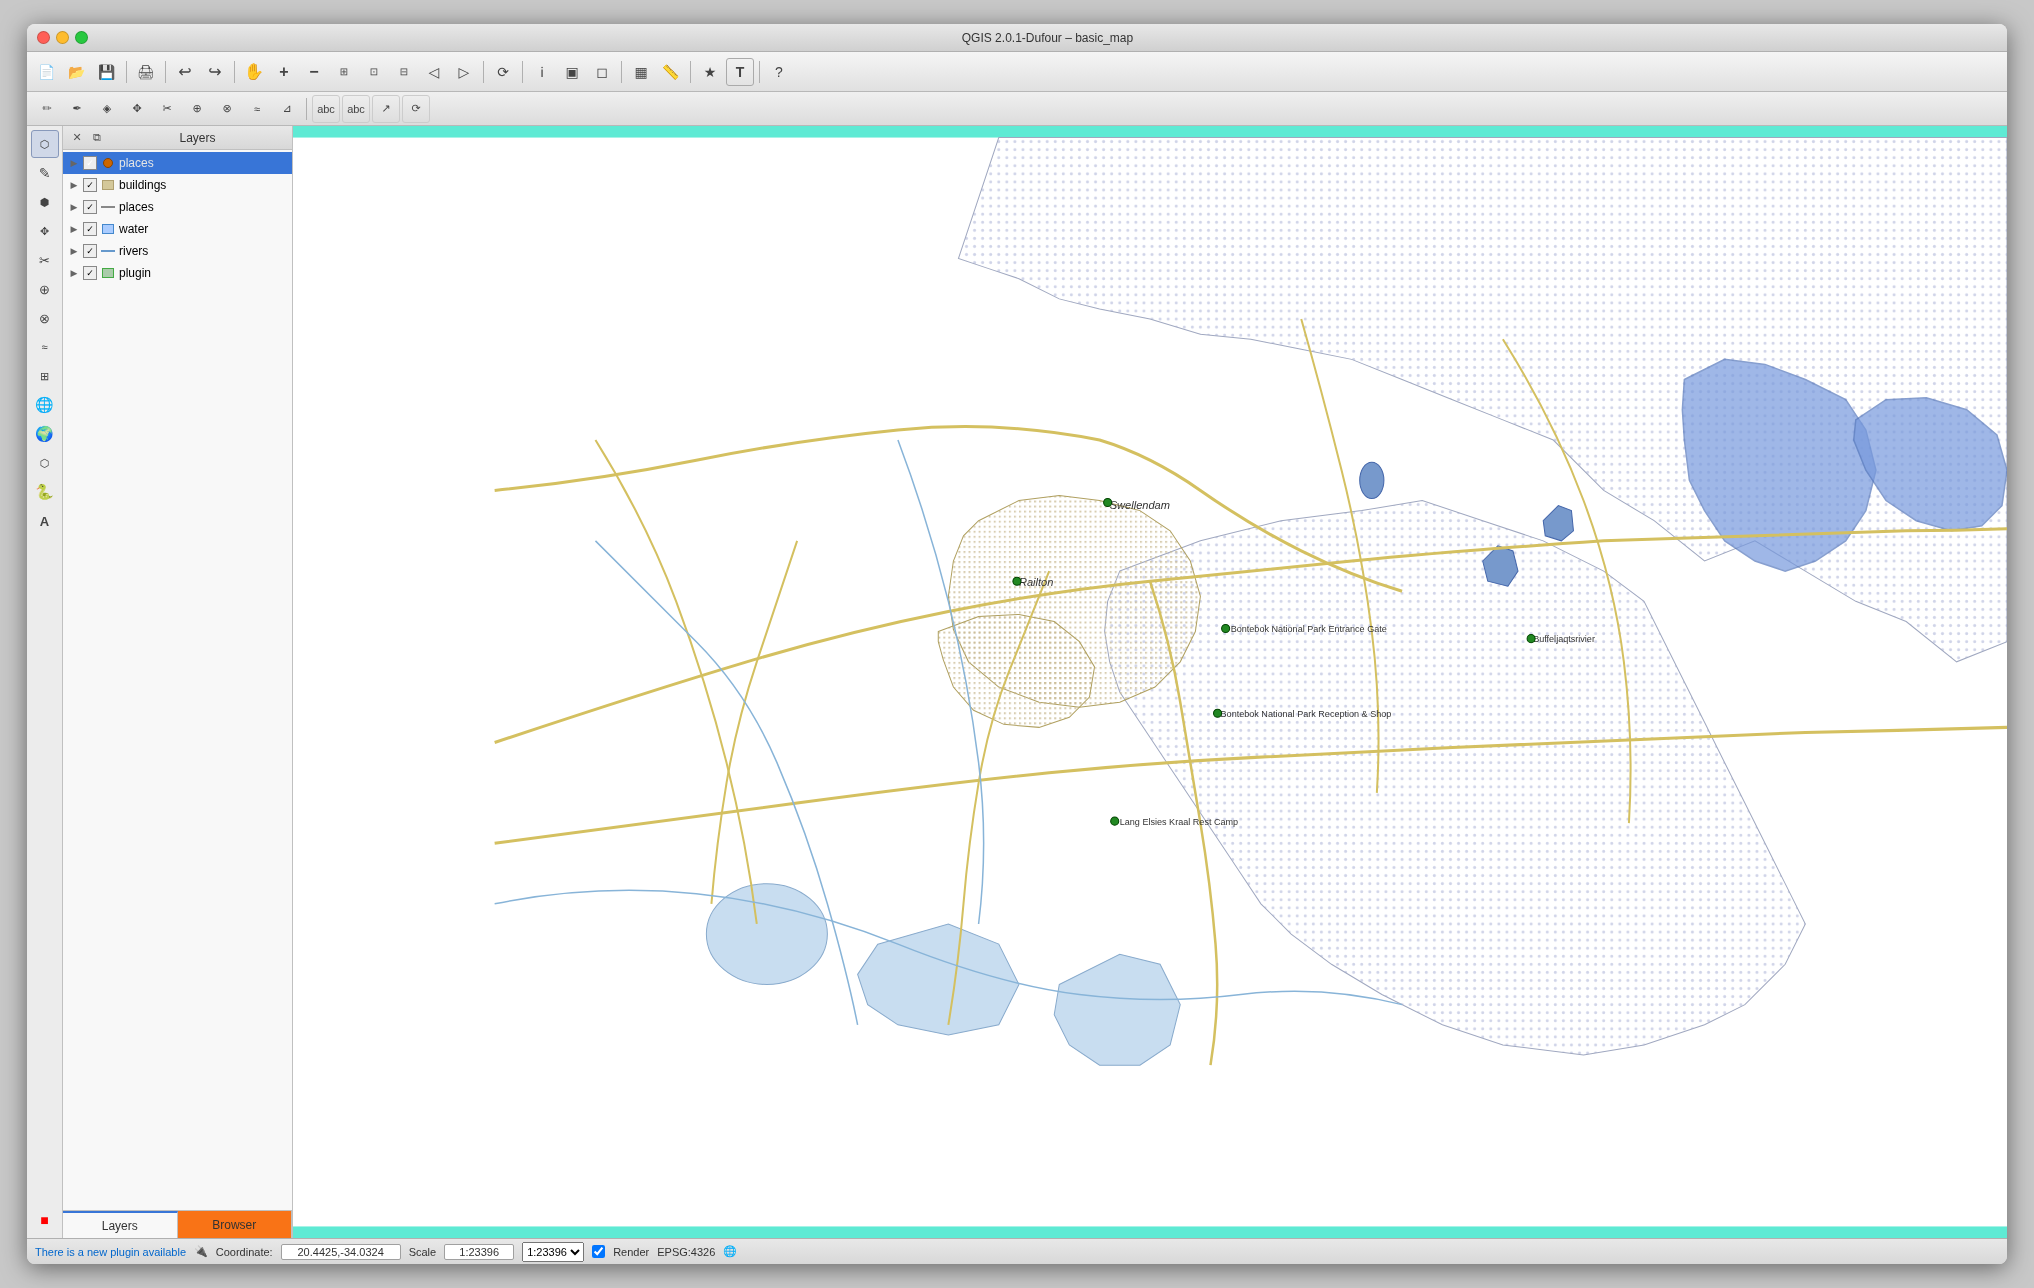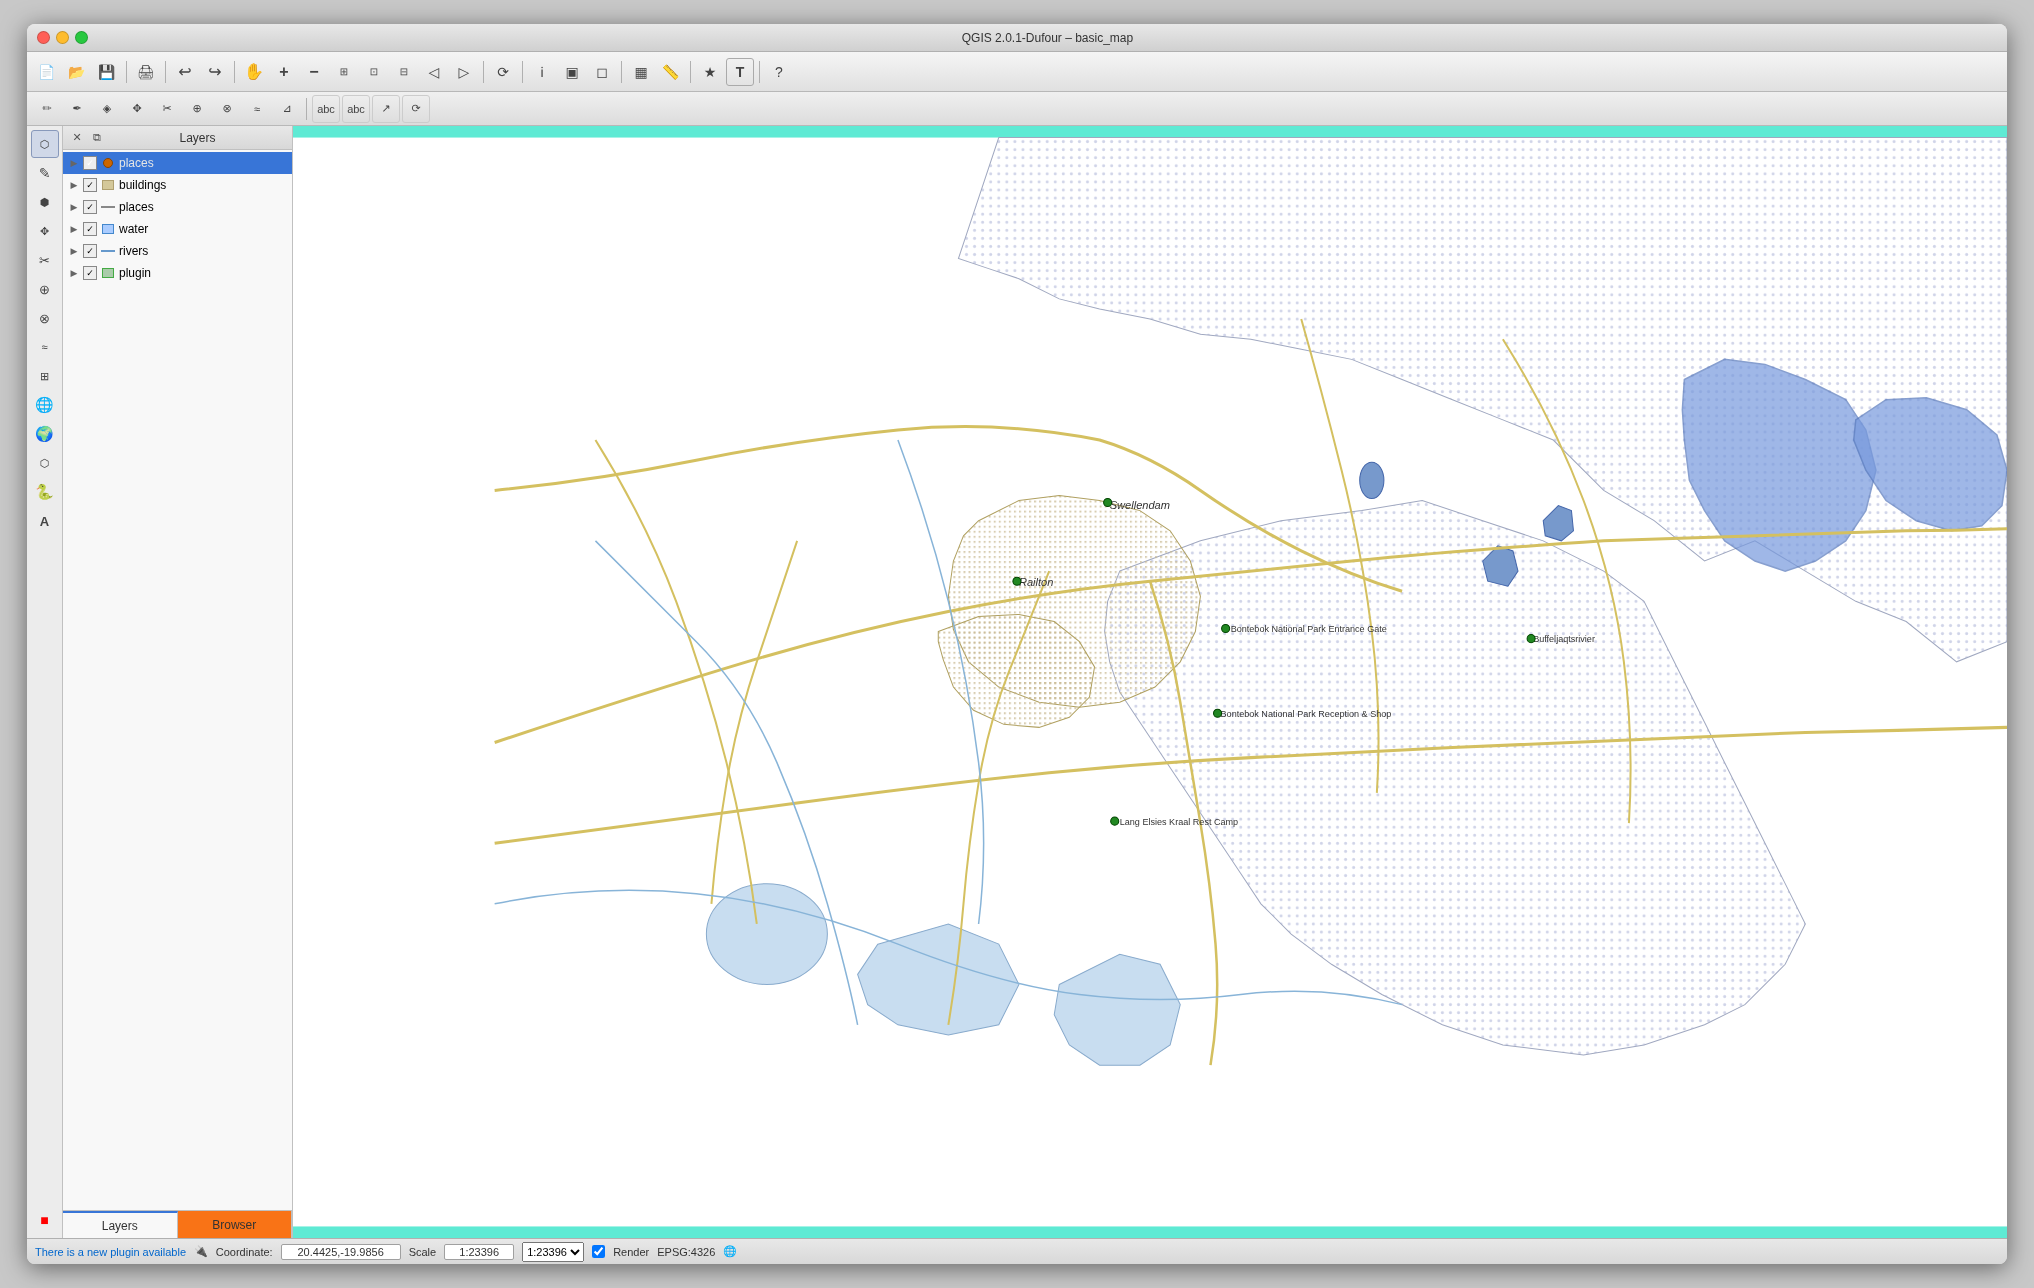--- a/index.html
+++ b/index.html
@@ -503,21 +503,21 @@
         <circle cx="917" cy="571" r="4" fill="#228822" stroke="#004400" stroke-width="1"></circle>
         <circle cx="815" cy="678" r="4" fill="#228822" stroke="#004400" stroke-width="1"></circle>
       </svg>
     </div>
   </div>
 
   <div class="statusbar">
     <span class="statusbar-link">There is a new plugin available</span>
     <span>🔌</span>
     <span>Coordinate:</span>
-    <div class="statusbar-field">20.4425,-19.9856</div>
+    <div class="statusbar-field">20.4425,-34.0324</div>
     <span>Scale</span>
     <div class="statusbar-field" style="min-width:70px;">1:23396</div>
     <select style="font-size:11px;height:20px;">
       <option>1:23396</option>
     </select>
     <input type="checkbox" checked="" style="">
     <span>Render</span>
     <span>EPSG:4326</span>
     <span style="cursor:pointer;">🌐</span>
   </div>

